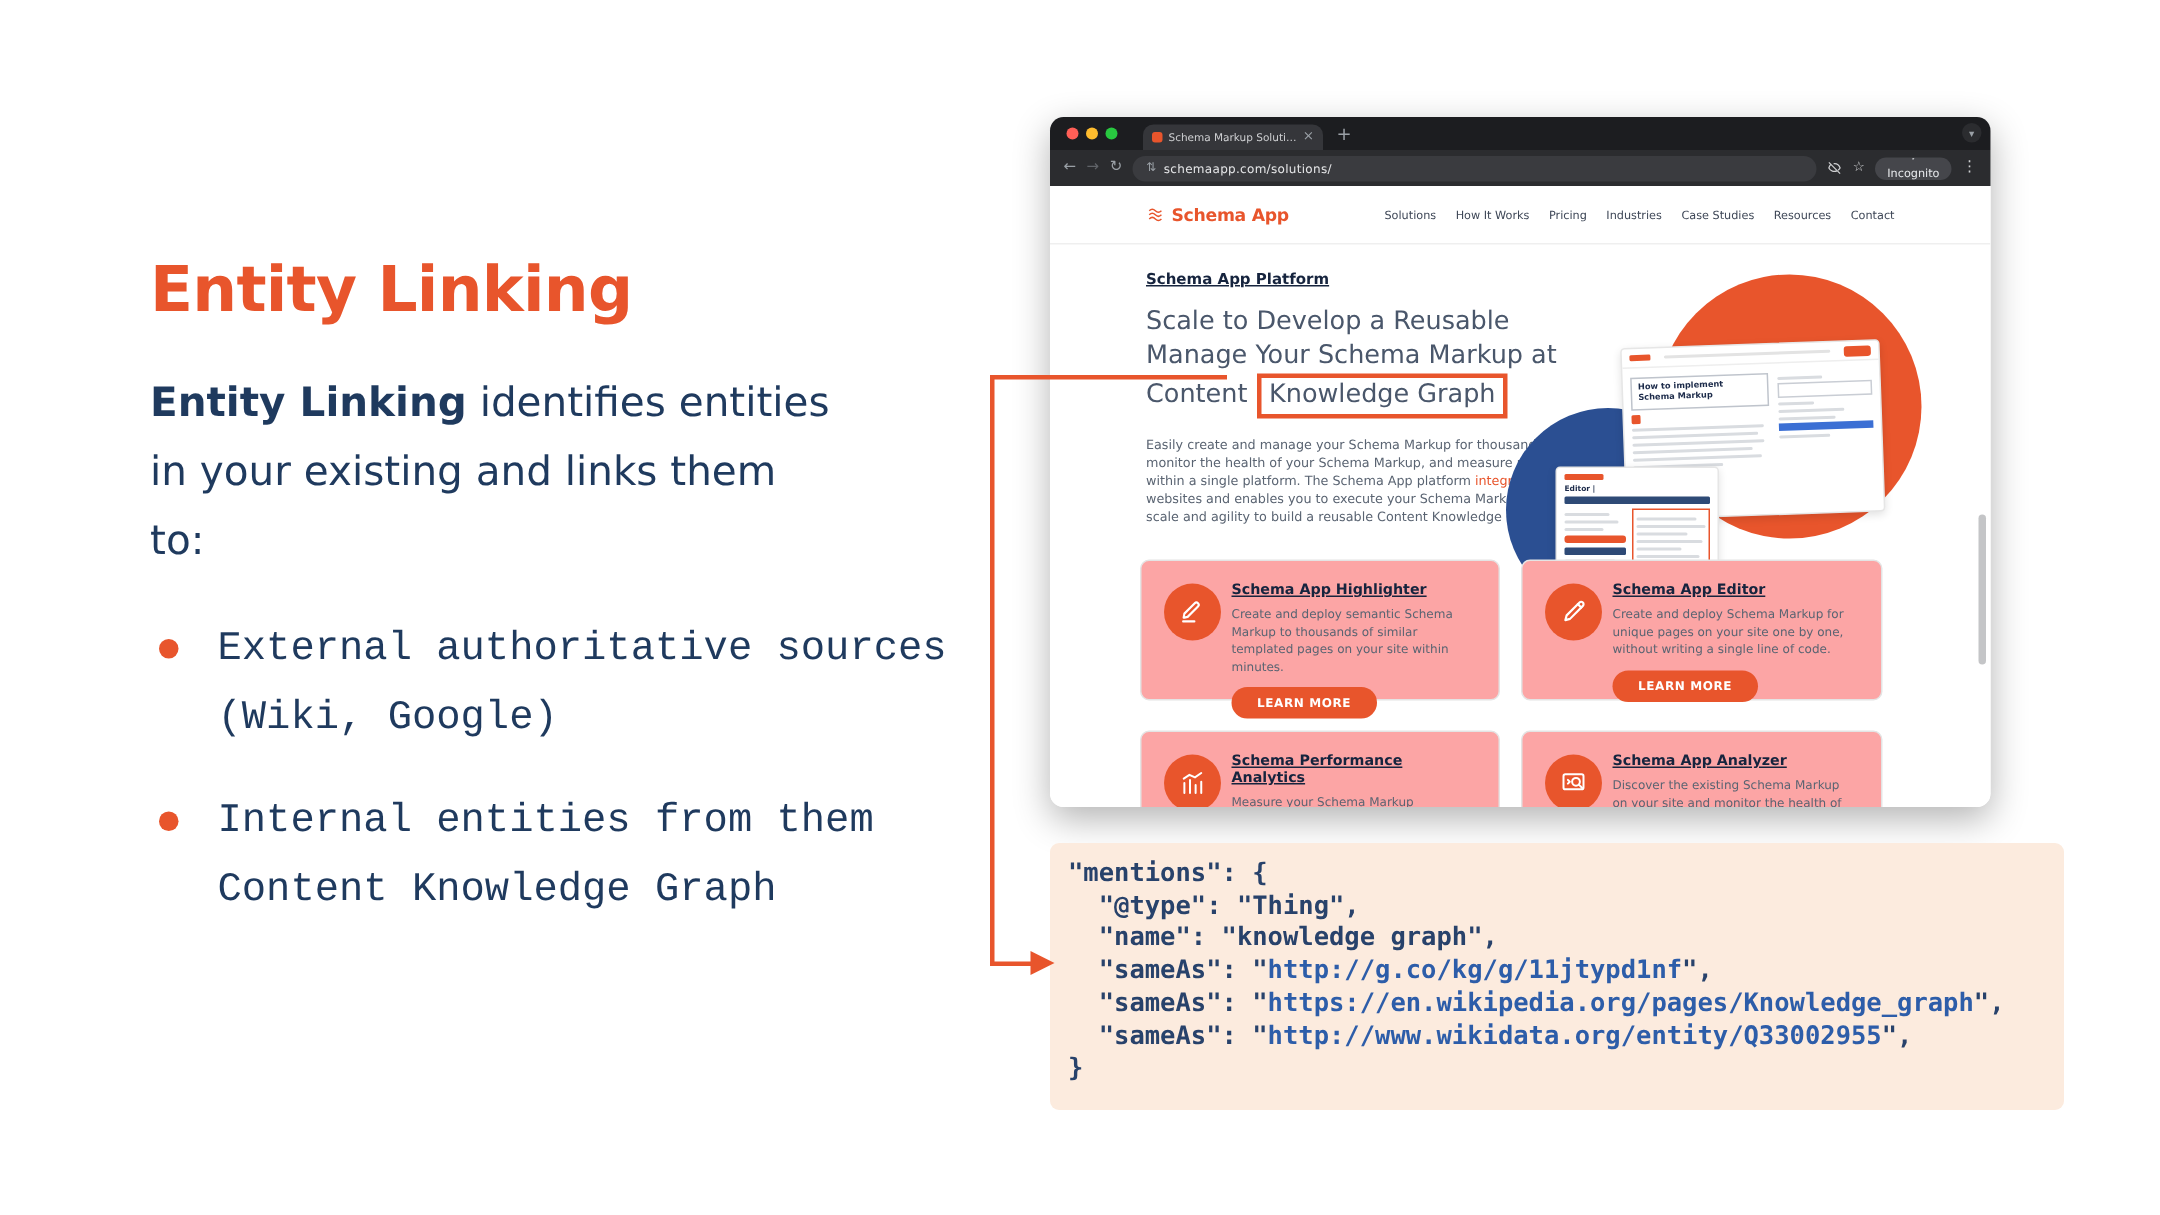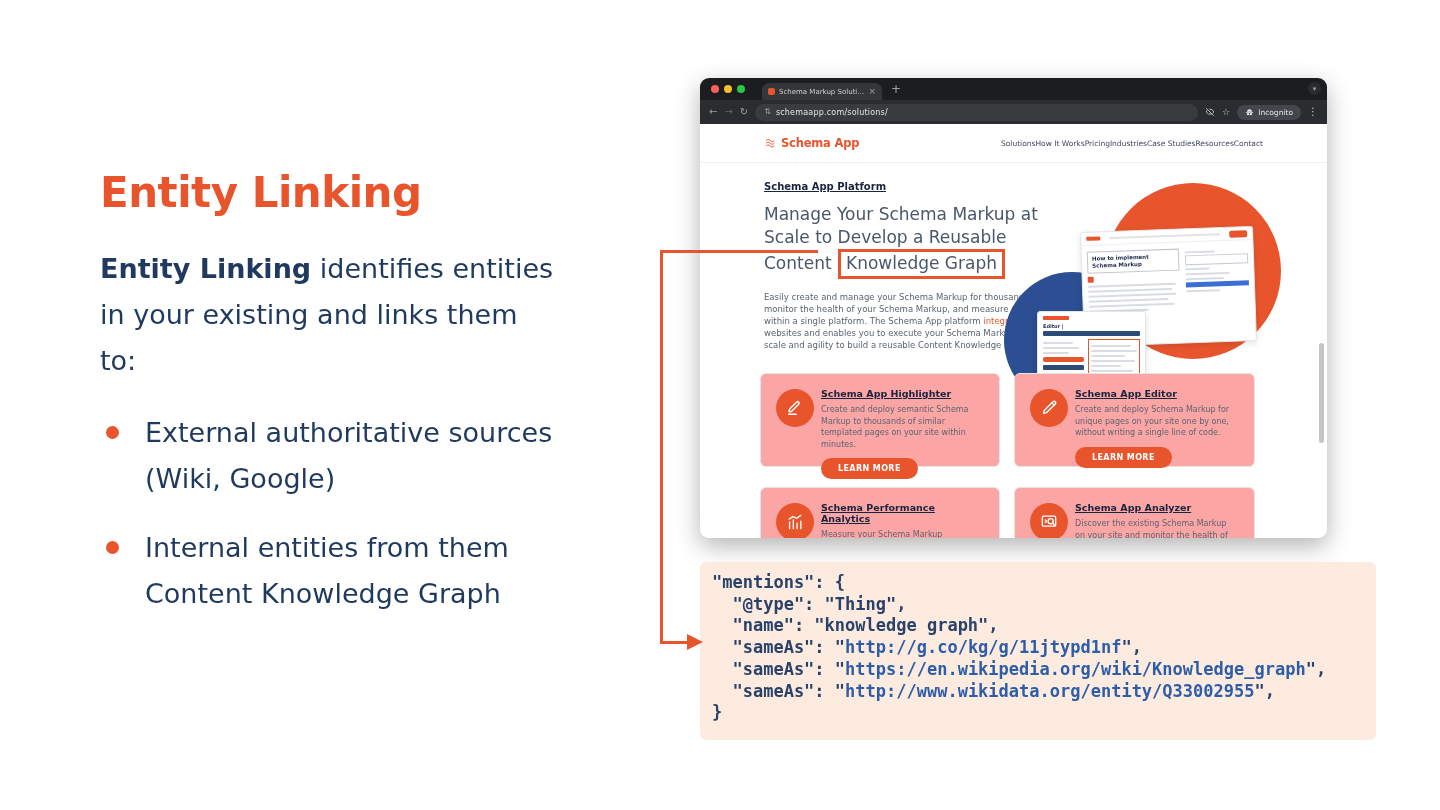--- a/index.html
+++ b/index.html
@@ -4,21 +4,21 @@
 <style>
   html,body{margin:0;padding:0;background:#fff;}
   .slide{position:relative;width:1440px;height:810px;background:#ffffff;overflow:hidden;
          font-family:"DejaVu Sans","Liberation Sans",sans-serif;}
 
   
   .title{position:absolute;left:100px;top:168px;font-size:42px;font-weight:700;color:#E8552C;letter-spacing:-.5px;}
   .intro{position:absolute;left:100px;top:246px;font-size:27px;line-height:46px;color:#1F3A5E;}
   .intro b{font-weight:700;}
   .bullets{position:absolute;left:100px;top:410px;}
-  .bullet{display:flex;margin-bottom:23px;}
+  .bullet{display:flex;margin-bottom:23px;font-family:Liberation Mono, monospace;}
   .bullet .dot{width:13px;height:13px;border-radius:50%;background:#E8552C;margin:16px 0 0 6px;flex:none;}
   .bullet .btxt{margin-left:26px;font-size:27px;line-height:46px;color:#1F3A5E;}
 
   
   .browser{position:absolute;left:700px;top:78px;width:627px;height:460px;border-radius:9px;
            background:#fff;box-shadow:0 8px 24px rgba(0,0,0,.30);}
   .tabstrip{position:relative;height:22px;background:#1C1D20;border-radius:9px 9px 0 0;
             display:flex;align-items:center;padding-left:11px;}
   .tl{width:8px;height:8px;border-radius:50%;margin-right:5px;}
   .tl.red{background:#FF5F57}.tl.yel{background:#FEBC2E}.tl.grn{background:#28C840}
@@ -32,31 +32,31 @@
              background:#2B2C2F;color:#9AA0A6;font-size:7px;display:flex;align-items:center;justify-content:center;}
   .toolbar{height:24px;background:#2B2C2F;display:flex;align-items:center;padding:0 9px;gap:7px;}
   .navic{color:#9AA0A6;font-size:10px;line-height:1;}
   .navic.dim{color:#606368;}
   .urlpill{flex:1;height:17px;background:#3A3B3F;border-radius:9px;display:flex;align-items:center;
            padding:0 9px;gap:5px;}
   .urlicon{color:#9AA0A6;font-size:8px;line-height:1;}
   .urltext{font-size:8px;color:#E4E5E7;letter-spacing:.2px;}
   .star{color:#CFD0D2;font-size:9px;line-height:1;}
   .incog{height:15px;background:#45464B;border-radius:8px;display:flex;align-items:center;gap:4px;
-         padding:0 8px;}
+         padding:0 8px;flex-direction:column;}
   .incog span{font-size:7.5px;color:#E8EAED;}
   .dots{color:#CFD0D2;font-size:10px;line-height:1;}
 
   
   .page{position:relative;height:414px;background:#fff;border-radius:0 0 9px 9px;overflow:hidden;}
   .sitehead{height:38px;display:flex;align-items:center;justify-content:space-between;
             padding:0 64px 0 64px;border-bottom:1px solid #EFEFEF;}
   .logo{display:flex;align-items:center;gap:4px;}
   .logotext{font-size:11.5px;font-weight:700;color:#E8552C;letter-spacing:-.2px;}
-  .sitenav{display:flex;}
+  .sitenav{display:flex;gap:13px;}
   .sitenav span{font-size:7.5px;color:#3E4757;}
 
   .hero{position:relative;padding:18px 0 0 64px;height:212px;}
   .eyebrow{font-size:10px;font-weight:700;text-decoration:underline;color:#16243E;margin-bottom:11px;}
   .hhead{font-size:17px;line-height:23px;color:#4A576B;}
   .kgbox{display:inline-block;border:3px solid #E8552C;padding:0 5px 1px 5px;margin-left:1px;color:#4A576B;}
   .hpara{margin-top:12px;width:314px;font-size:8.5px;line-height:12px;color:#5A6472;}
   .olink{color:#E8552C;}
 
   
@@ -196,22 +196,22 @@
           <span>Industries</span>
           <span>Case Studies</span>
           <span>Resources</span>
           <span>Contact</span>
         </div>
       </div>
 
       <div class="hero">
         <div class="eyebrow">Schema App Platform</div>
         <div class="hhead">
+          <div>Scale to Develop a Reusable</div>
           <div>Manage Your Schema Markup at</div>
-          <div>Scale to Develop a Reusable</div>
           <div><span>Content </span><span class="kgbox"><span>Knowledge Graph</span></span></div>
         </div>
         <div class="hpara"><span>Easily create and manage your Schema Markup for thousands of pages, monitor the health of your Schema Markup, and measure results – all within a single platform. The Schema App platform </span><span class="olink">integrates</span><span> with all websites and enables you to execute your Schema Markup strategy with scale and agility to build a reusable Content Knowledge Graph.</span></div>
 
         <div class="circ orange"></div>
         <div class="circ blue"></div>
 
         <div class="minicard mini-hl">
           <div class="mh-head">
             <span class="mh-logo"></span>
@@ -315,21 +315,21 @@
         </div>
       </div>
     </div>
   </div>
 
   <div class="codeblock">
     <div class="codeline">"mentions": {</div>
     <div class="codeline">  "@type": "Thing",</div>
     <div class="codeline">  "name": "knowledge graph",</div>
     <div class="codeline"><span>  "sameAs": "</span><span class="codelink">http://g.co/kg/g/11jtypd1nf</span><span>",</span></div>
-    <div class="codeline"><span>  "sameAs": "</span><span class="codelink">https://en.wikipedia.org/wiki/Knowledge_graph</span><span>",</span></div>
+    <div class="codeline"><span>  "sameAs": "</span><span class="codelink">https://en.wikipedia.org/pages/Knowledge_graph</span><span>",</span></div>
     <div class="codeline"><span>  "sameAs": "</span><span class="codelink">http://www.wikidata.org/entity/Q33002955</span><span>",</span></div>
     <div class="codeline">}</div>
   </div>
 
   <div class="seg h1"></div>
   <div class="seg v"></div>
   <div class="seg h2"></div>
   <div class="ahead"></div>
 
 </div>

